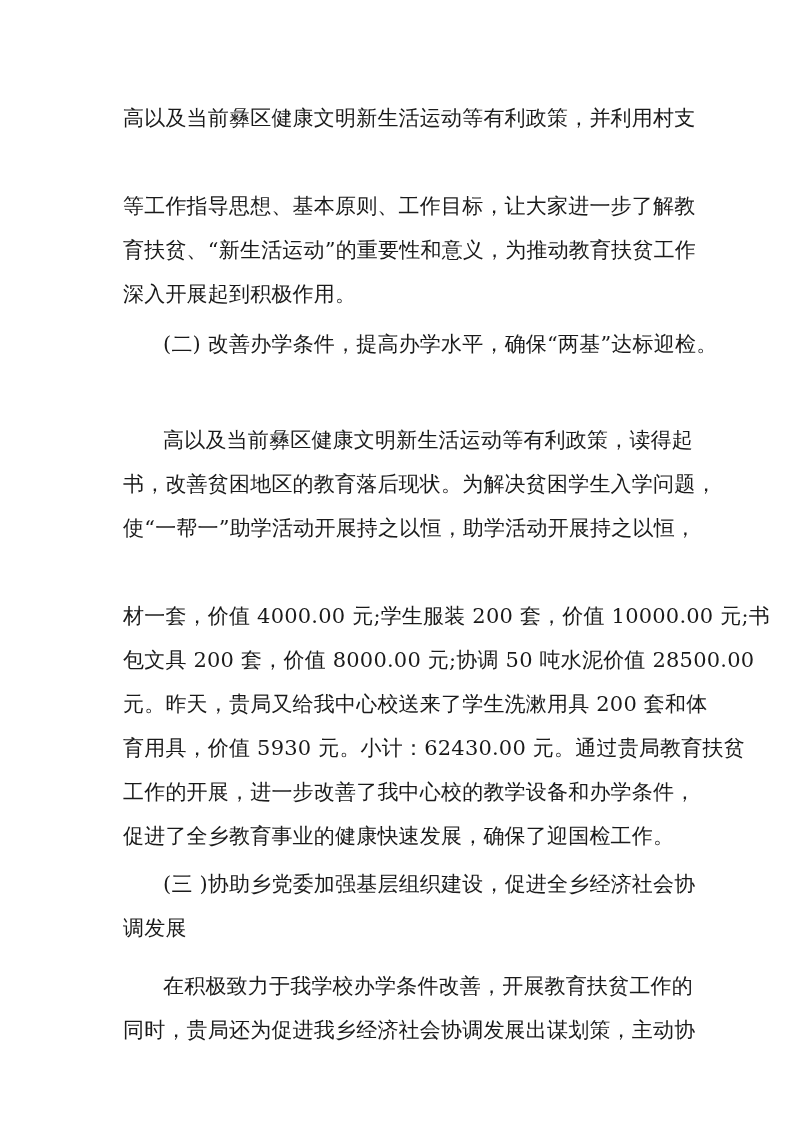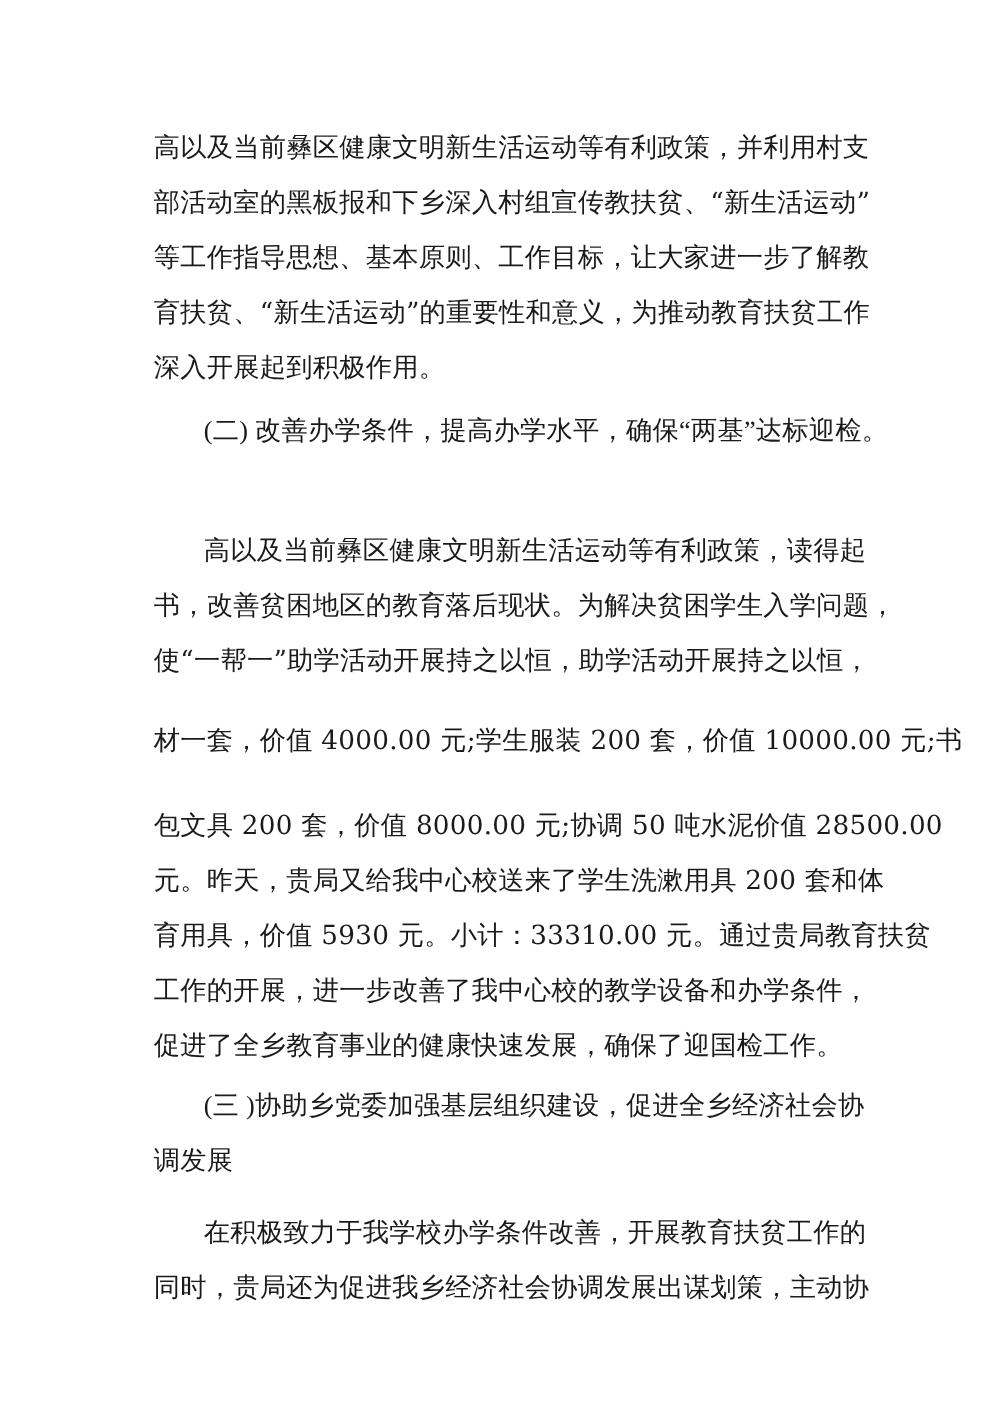--- a/index.html
+++ b/index.html
@@ -24,41 +24,40 @@
       background: #ffffff;
     }
     .line {
       position: absolute;
       left: 123px;
       font-size: 21px;
       line-height: 24px;
       white-space: nowrap;
       letter-spacing: 0.2px;
     }
-    .line.indent { left: 163px; font-family: Liberation Serif, serif; }
+    .line.indent { left: 163px; }
   </style>
 </head>
 <body>
 
 <div class="page">
   <div class="line" style="top:106px">高以及当前彝区健康文明新生活运动等有利政策，并利用村支</div>
-  <div class="line" style="top:150px">部活动室的黑板报和下乡深入村组宣传教扶贫、“新生活运动”</div>
   <div class="line" style="top:194px">等工作指导思想、基本原则、工作目标，让大家进一步了解教</div>
   <div class="line" style="top:238px">育扶贫、“新生活运动”的重要性和意义，为推动教育扶贫工作</div>
   <div class="line" style="top:282px">深入开展起到积极作用。</div>
 
   <div class="line indent" style="top:332px">(二)  改善办学条件，提高办学水平，确保“两基”达标迎检。</div>
 
   <div class="line indent" style="top:428px">高以及当前彝区健康文明新生活运动等有利政策，读得起</div>
   <div class="line" style="top:472px">书，改善贫困地区的教育落后现状。为解决贫困学生入学问题，</div>
   <div class="line" style="top:516px">使“一帮一”助学活动开展持之以恒，助学活动开展持之以恒，</div>
-  <div class="line" style="top:580px">材一套，价值 4000.00 元;学生服装 200 套，价值 10000.00 元;书</div>
+  <div class="line" style="top:604px">材一套，价值 4000.00 元;学生服装 200 套，价值 10000.00 元;书</div>
   <div class="line" style="top:648px">包文具 200 套，价值 8000.00 元;协调 50 吨水泥价值 28500.00</div>
   <div class="line" style="top:692px">元。昨天，贵局又给我中心校送来了学生洗漱用具 200 套和体</div>
-  <div class="line" style="top:736px">育用具，价值 5930 元。小计：33310.00 元。通过贵局教育扶贫</div>
+  <div class="line" style="top:736px">育用具，价值 5930 元。小计：62430.00 元。通过贵局教育扶贫</div>
   <div class="line" style="top:780px">工作的开展，进一步改善了我中心校的教学设备和办学条件，</div>
   <div class="line" style="top:824px">促进了全乡教育事业的健康快速发展，确保了迎国检工作。</div>
 
   <div class="line indent" style="top:872px">(三 )协助乡党委加强基层组织建设，促进全乡经济社会协</div>
   <div class="line" style="top:916px">调发展</div>
 
   <div class="line indent" style="top:974px">在积极致力于我学校办学条件改善，开展教育扶贫工作的</div>
   <div class="line" style="top:1018px">同时，贵局还为促进我乡经济社会协调发展出谋划策，主动协</div>
 </div>
 

